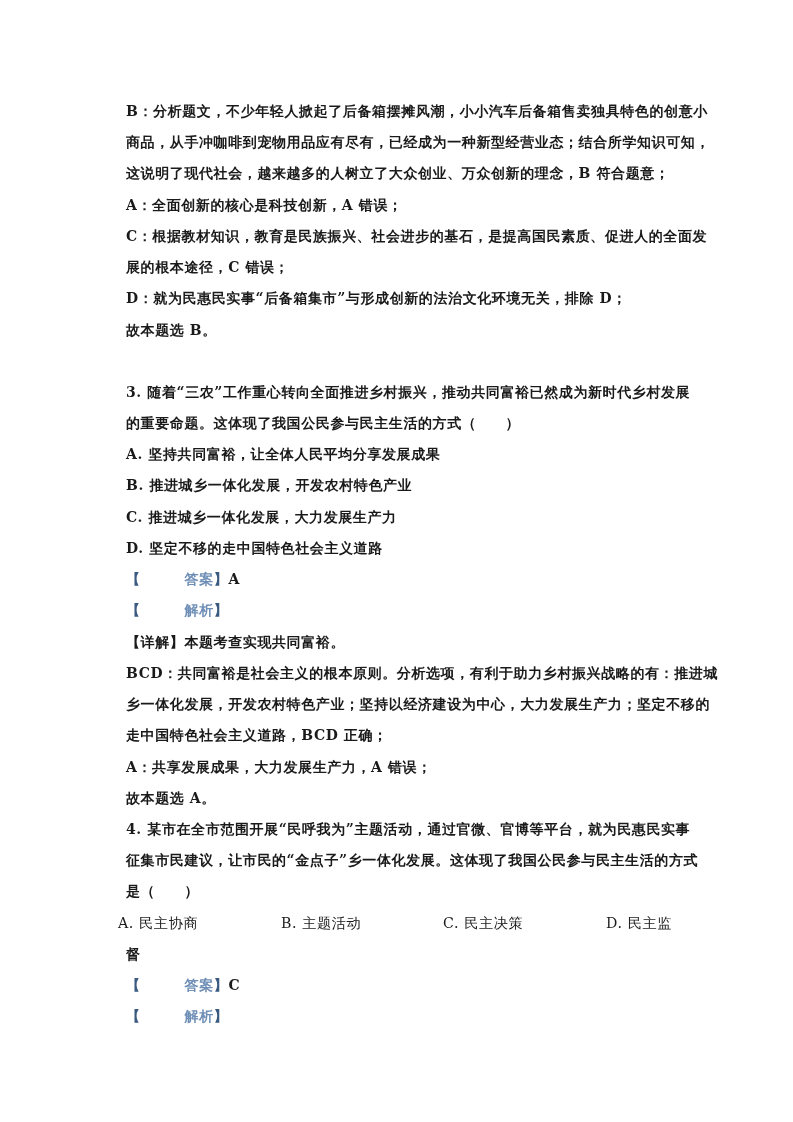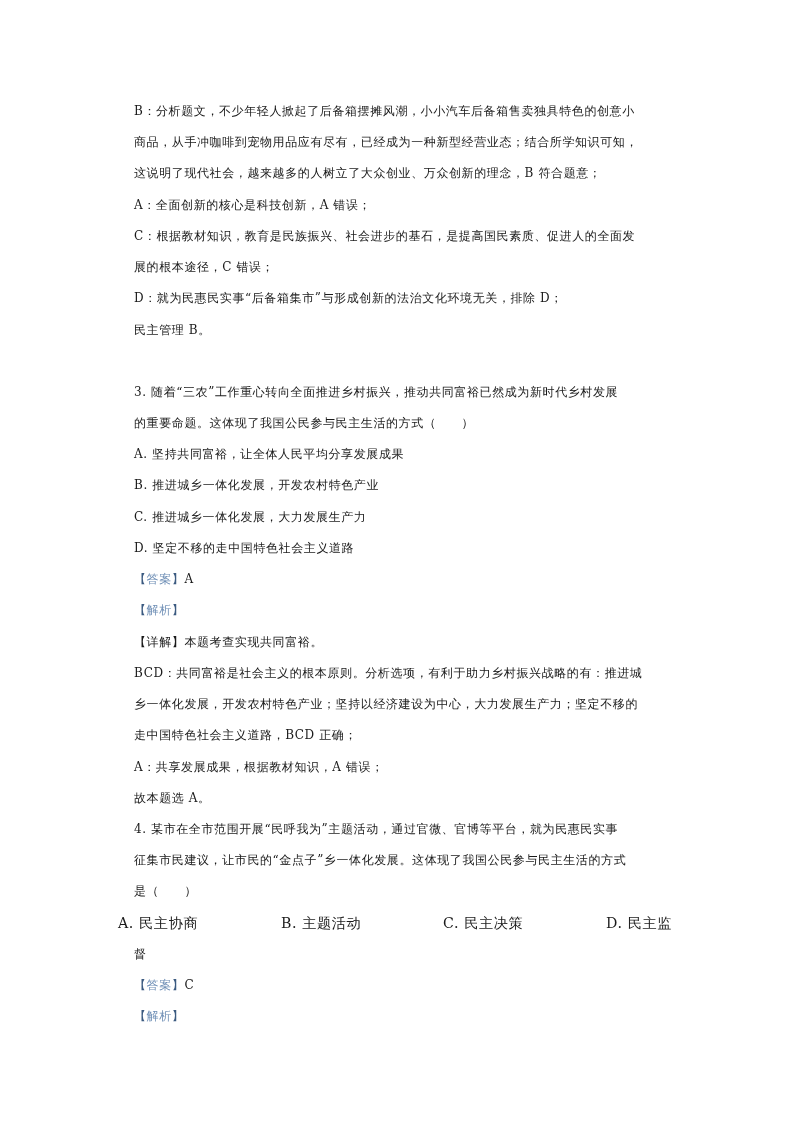--- a/index.html
+++ b/index.html
@@ -1,58 +1,58 @@
 <!DOCTYPE html>
 <html><head>
 <meta charset="utf-8">
 <style>
   html, body { margin: 0; padding: 0; background: #ffffff; }
   body { width: 793px; height: 1122px; position: relative; overflow: hidden;
          font-family: "DejaVu Serif", "Liberation Serif", serif; color: #1a1a1a; }
   .page { position: absolute; left: 118px; top: 0; width: 560px; }
-  .line { position: absolute; left: 16px; white-space: nowrap; font-size: 12px; line-height: 20px; letter-spacing: 0.6px; }
+  .line { position: absolute; left: 8px; white-space: nowrap; font-size: 14px; line-height: 20px; letter-spacing: 0.6px; font-weight: bold; }
   .lbl-bracket { color: #3b5a80; }
-  .lbl-text { color: #6f8fb6; }
+  .lbl-text { color: #6f8fb6; margin-left: 44px; }
   .opt-row { position: absolute; left: 0; width: 560px; font-size: 14.2px; line-height: 20px; letter-spacing: 0.6px; white-space: nowrap; }
   .opt { position: absolute; top: 0; }
 </style>
 </head>
 <body>
 
 <div class="page">
 
   <div class="line" style="top:101px">B：分析题文，不少年轻人掀起了后备箱摆摊风潮，小小汽车后备箱售卖独具特色的创意小</div>
   <div class="line" style="top:132px">商品，从手冲咖啡到宠物用品应有尽有，已经成为一种新型经营业态；结合所学知识可知，</div>
   <div class="line" style="top:163px">这说明了现代社会，越来越多的人树立了大众创业、万众创新的理念，B 符合题意；</div>
   <div class="line" style="top:195px">A：全面创新的核心是科技创新，A 错误；</div>
   <div class="line" style="top:226px">C：根据教材知识，教育是民族振兴、社会进步的基石，是提高国民素质、促进人的全面发</div>
   <div class="line" style="top:257px">展的根本途径，C 错误；</div>
   <div class="line" style="top:288px">D：就为民惠民实事“后备箱集市”与形成创新的法治文化环境无关，排除 D；</div>
-  <div class="line" style="top:320px">民主管理 B。</div>
+  <div class="line" style="top:320px">故本题选 B。</div>
 
   <div class="line" style="top:382px">3. 随着“三农”工作重心转向全面推进乡村振兴，推动共同富裕已然成为新时代乡村发展</div>
   <div class="line" style="top:413px">的重要命题。这体现了我国公民参与民主生活的方式（　　）</div>
   <div class="line" style="top:444px">A. 坚持共同富裕，让全体人民平均分享发展成果</div>
   <div class="line" style="top:475px">B. 推进城乡一体化发展，开发农村特色产业</div>
   <div class="line" style="top:507px">C. 推进城乡一体化发展，大力发展生产力</div>
   <div class="line" style="top:538px">D. 坚定不移的走中国特色社会主义道路</div>
 
   <div class="line" style="top:569px">
     <span class="lbl-bracket">【</span><span class="lbl-text">答案</span><span class="lbl-bracket">】</span><span>A</span>
   </div>
   <div class="line" style="top:600px">
     <span class="lbl-bracket">【</span><span class="lbl-text">解析</span><span class="lbl-bracket">】</span>
   </div>
   <div class="line" style="top:632px">
     <span>【详解】</span><span>本题考查实现共同富裕。</span>
   </div>
   <div class="line" style="top:663px">BCD：共同富裕是社会主义的根本原则。分析选项，有利于助力乡村振兴战略的有：推进城</div>
   <div class="line" style="top:694px">乡一体化发展，开发农村特色产业；坚持以经济建设为中心，大力发展生产力；坚定不移的</div>
   <div class="line" style="top:725px">走中国特色社会主义道路，BCD 正确；</div>
-  <div class="line" style="top:757px">A：共享发展成果，根据教材知识，A 错误；</div>
+  <div class="line" style="top:757px">A：共享发展成果，大力发展生产力，A 错误；</div>
   <div class="line" style="top:788px">故本题选 A。</div>
 
   <div class="line" style="top:819px">4. 某市在全市范围开展“民呼我为”主题活动，通过官微、官博等平台，就为民惠民实事</div>
   <div class="line" style="top:850px">征集市民建议，让市民的“金点子”乡一体化发展。这体现了我国公民参与民主生活的方式</div>
   <div class="line" style="top:881px">是（　　）</div>
 
   <div class="opt-row" style="top:913px">
     <span class="opt" style="left:0px">A. 民主协商</span>
     <span class="opt" style="left:163px">B. 主题活动</span>
     <span class="opt" style="left:325px">C. 民主决策</span>

